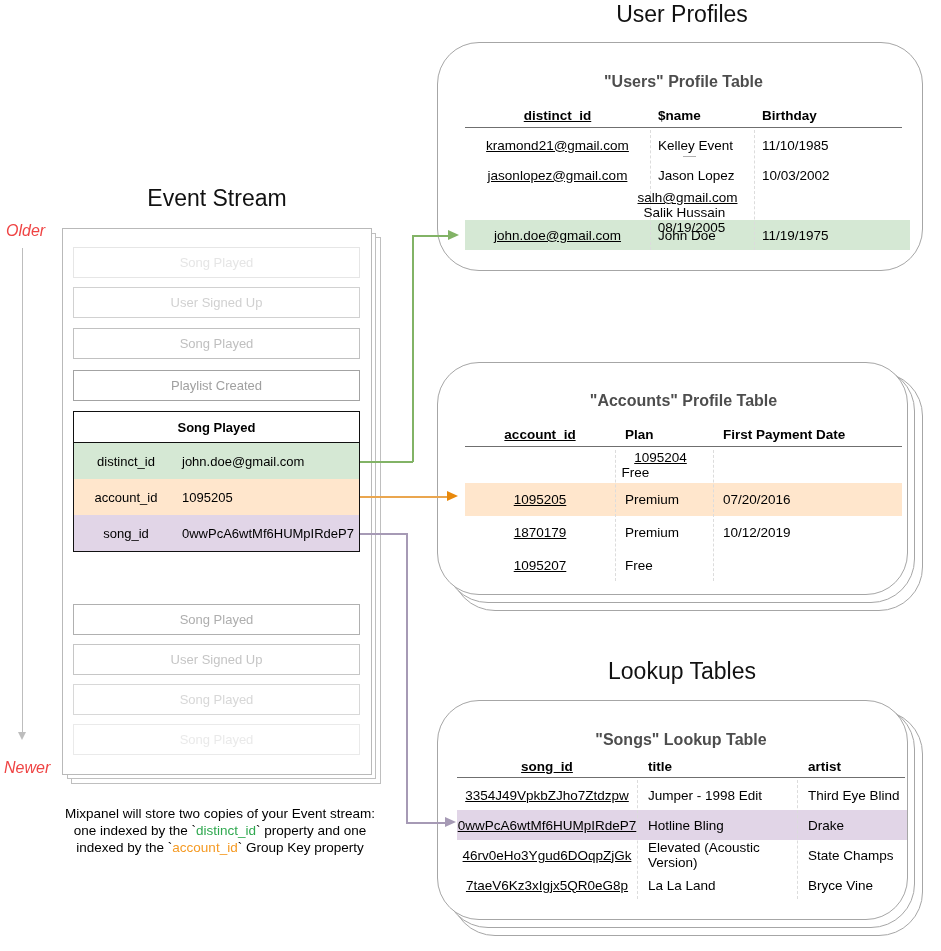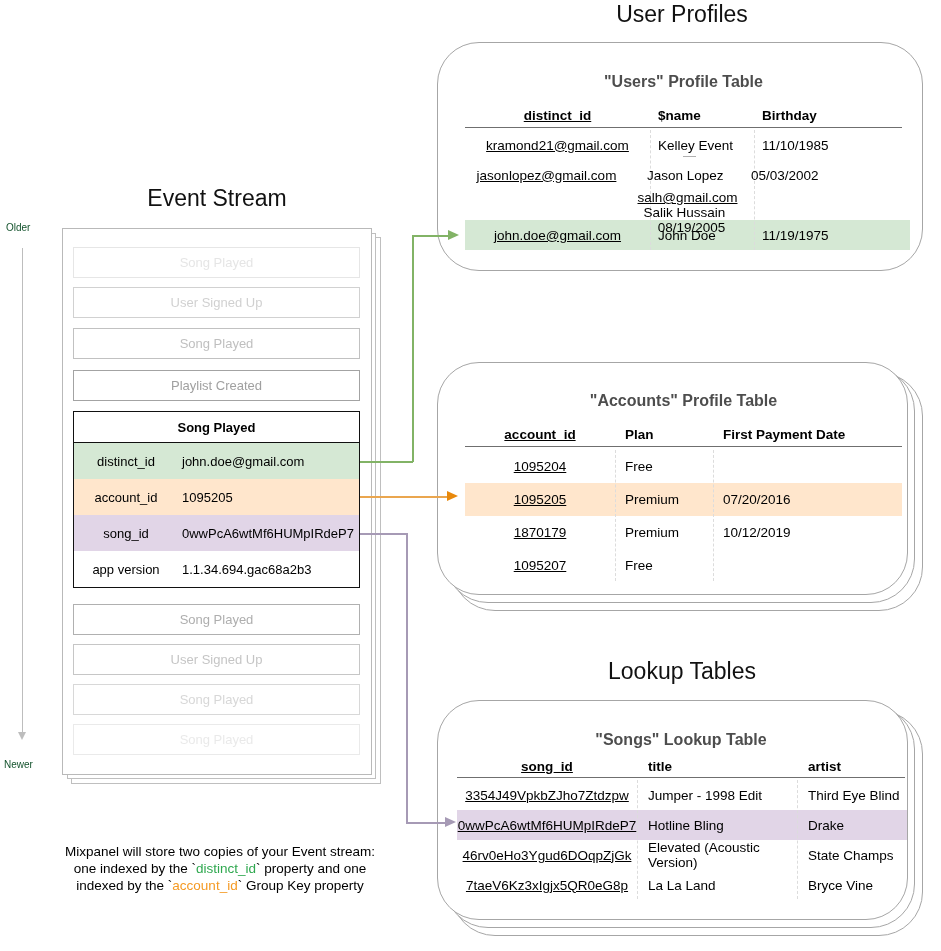--- a/index.html
+++ b/index.html
@@ -57,21 +57,21 @@
     font-weight:bold; border-bottom:1px solid #111; color:#000;
   }
   .evt-row { height:36px; display:flex; align-items:center; }
   .evt-row .k { width:104px; text-align:center; }
   .evt-row .v { flex:1; padding-left:4px; }
   .hl-green  { background:#d5e8d4; }
   .hl-orange { background:#ffe6cc; }
   .hl-purple { background:#e1d5e7; }
 
   
-  .tl-label { position:absolute; color:#14532d; font-size:10px; }
+  .tl-label { position:absolute; color:#ef4444; font-size:16px;font-style:italic; }
   .tl-line  { position:absolute; width:1px; background:#bdbdbd; }
   .tl-arrow { position:absolute; width:0; height:0;
               border-left:4.5px solid transparent; border-right:4.5px solid transparent;
               border-top:8px solid #bdbdbd; }
 
   
   .tbl-title { position:absolute; font-weight:bold; font-size:16px; color:#4d4d4d; text-align:center; white-space:nowrap; }
   .trow { position:absolute; display:flex; align-items:center; font-size:13.5px; color:#000; }
   .trow.hd { font-weight:bold; }
   .hline { position:absolute; height:1px; background:#6f6f6f; }
@@ -97,21 +97,21 @@
   .seg.orange { background:#eaa64f; }
   .seg.purple { background:#a69ab5; }
   .ahead { position:absolute; width:0; height:0;
            border-top:5.5px solid transparent; border-bottom:5.5px solid transparent; }
   .ahead.green  { border-left:11px solid #82b366; }
   .ahead.orange { border-left:11px solid #e8890c; }
   .ahead.purple { border-left:11px solid #a69ab5; }
 
   
   .caption { position:absolute; left:10px; top:805px; width:420px;
-             text-align:center; font-size:13.5px; line-height:17px; color:#000;margin-top:38px; }
+             text-align:center; font-size:13.5px; line-height:17px; color:#000; }
   .cap-green  { color:#2fa84f; }
   .cap-orange { color:#f59a23; }
 
   .dash-artifact { position:absolute; height:1px; background:#b0b0b0; }
 </style>
 </head>
 <body>
 
 <div class="canvas">
 
@@ -144,24 +144,20 @@
       <span class="v">john.doe@gmail.com</span>
     </div>
     <div class="evt-row hl-orange">
       <span class="k">account_id</span>
       <span class="v">1095205</span>
     </div>
     <div class="evt-row hl-purple">
       <span class="k">song_id</span>
       <span class="v">0wwPcA6wtMf6HUMpIRdeP7</span>
     </div>
-    <div class="evt-row">
-      <span class="k">app version</span>
-      <span class="v">1.1.34.694.gac68a2b3</span>
-    </div>
   </div>
 
   <div class="evt fade-b1" style="top:604px;">
       <span>Song Played</span>
     </div>
   <div class="evt fade-b2" style="top:644px;">
       <span>User Signed Up</span>
     </div>
   <div class="evt fade-b3" style="top:684px;">
       <span>Song Played</span>
@@ -192,24 +188,24 @@
   <div class="hline" style="left:465px; top:127px; width:437px;"></div>
   <div class="vdash" style="left:650px; top:130px; height:120px;"></div>
   <div class="vdash" style="left:754px; top:130px; height:120px;"></div>
 
   <div class="trow u" style="left:465px; top:130px; width:445px; height:30px;">
     <span class="c1 und">kramond21@gmail.com</span>
     <span class="c2">Kelley Event</span>
     <span class="c3">11/10/1985</span>
   </div>
   <div class="dash-artifact" style="left:683px; top:156px; width:13px;"></div>
-  <div class="trow u" style="left:454px; top:160px; width:445px; height:30px;justify-content:space-between;">
+  <div class="trow u" style="left:465px; top:160px; width:445px; height:30px;justify-content:space-between;">
     <span class="c1 und">jasonlopez@gmail.com</span>
     <span class="c2">Jason Lopez</span>
-    <span class="c3">05/03/2002</span>
+    <span class="c3">10/03/2002</span>
   </div>
   <div class="trow u" style="left:465px; top:190px; width:445px; height:30px;flex-direction:column;">
     <span class="c1 und">salh@gmail.com</span>
     <span class="c2">Salik Hussain</span>
     <span class="c3">08/19/2005</span>
   </div>
   <div class="trow u" style="left:465px; top:220px; width:445px; height:30px;">
     <span class="c1 und">john.doe@gmail.com</span>
     <span class="c2">John Doe</span>
     <span class="c3">11/19/1975</span>
@@ -224,21 +220,21 @@
 
   <div class="trow hd a" style="left:465px; top:422px; width:437px; height:24px;">
     <span class="c1 und">account_id</span>
     <span class="c2">Plan</span>
     <span class="c3">First Payment Date</span>
   </div>
   <div class="hline" style="left:465px; top:446px; width:437px;"></div>
   <div class="vdash" style="left:615px; top:450px; height:131px;"></div>
   <div class="vdash" style="left:713px; top:450px; height:131px;"></div>
 
-  <div class="trow a" style="left:465px; top:450px; width:437px; height:33px;">
+  <div class="trow a" style="left:442px; top:450px; width:437px; height:33px;flex-direction:column;">
     <span class="c1 und">1095204</span>
     <span class="c2">Free</span>
     <span class="c3"></span>
   </div>
   <div class="trow a" style="left:465px; top:483px; width:437px; height:33px;">
     <span class="c1 und">1095205</span>
     <span class="c2">Premium</span>
     <span class="c3">07/20/2016</span>
   </div>
   <div class="trow a" style="left:465px; top:516px; width:437px; height:33px;">

